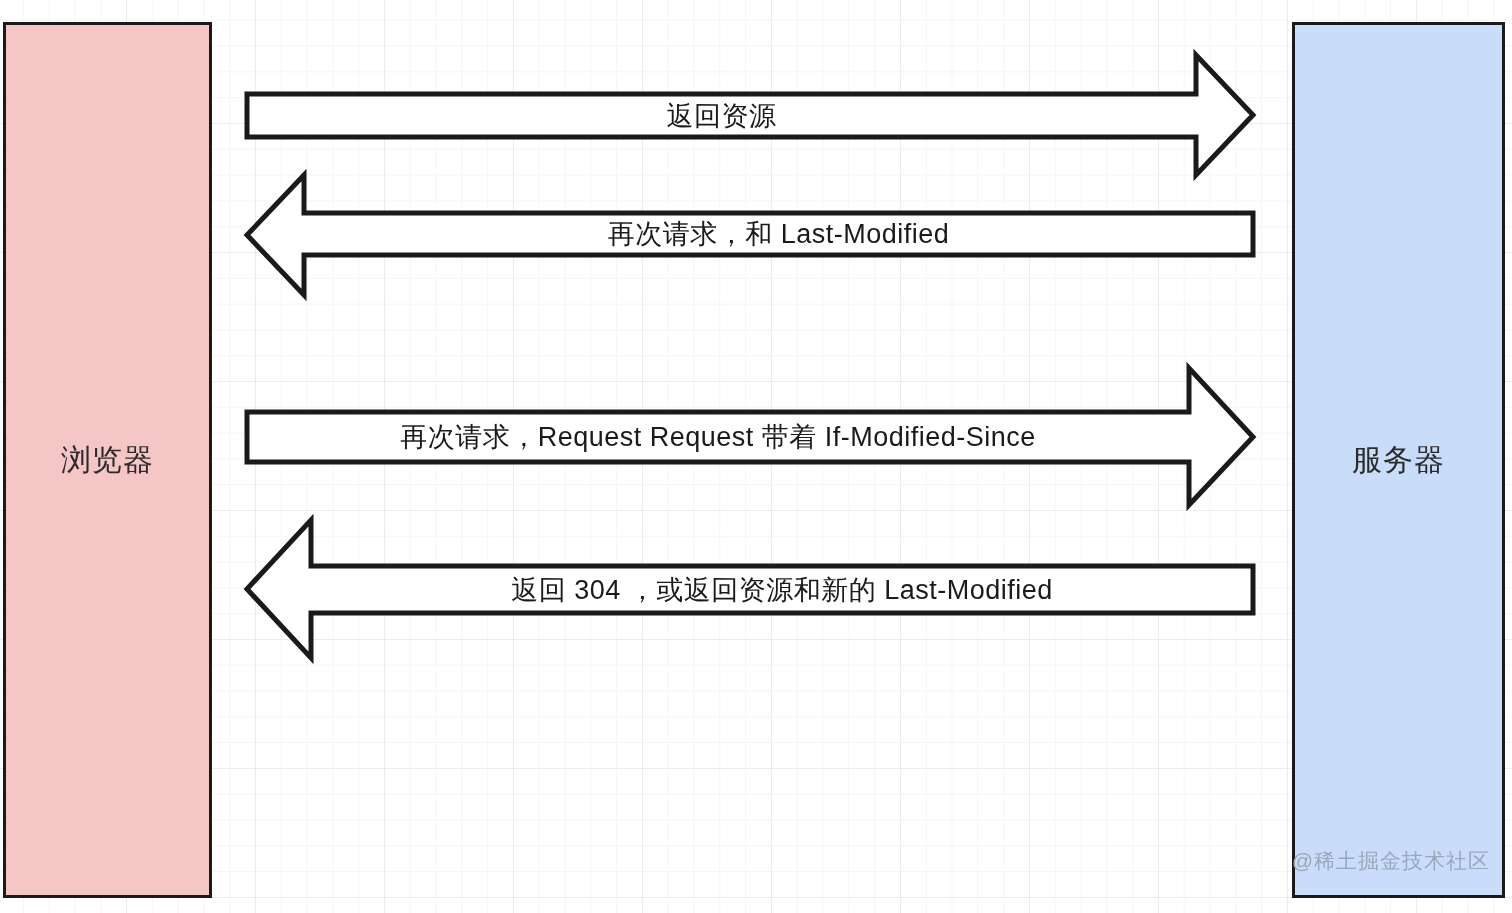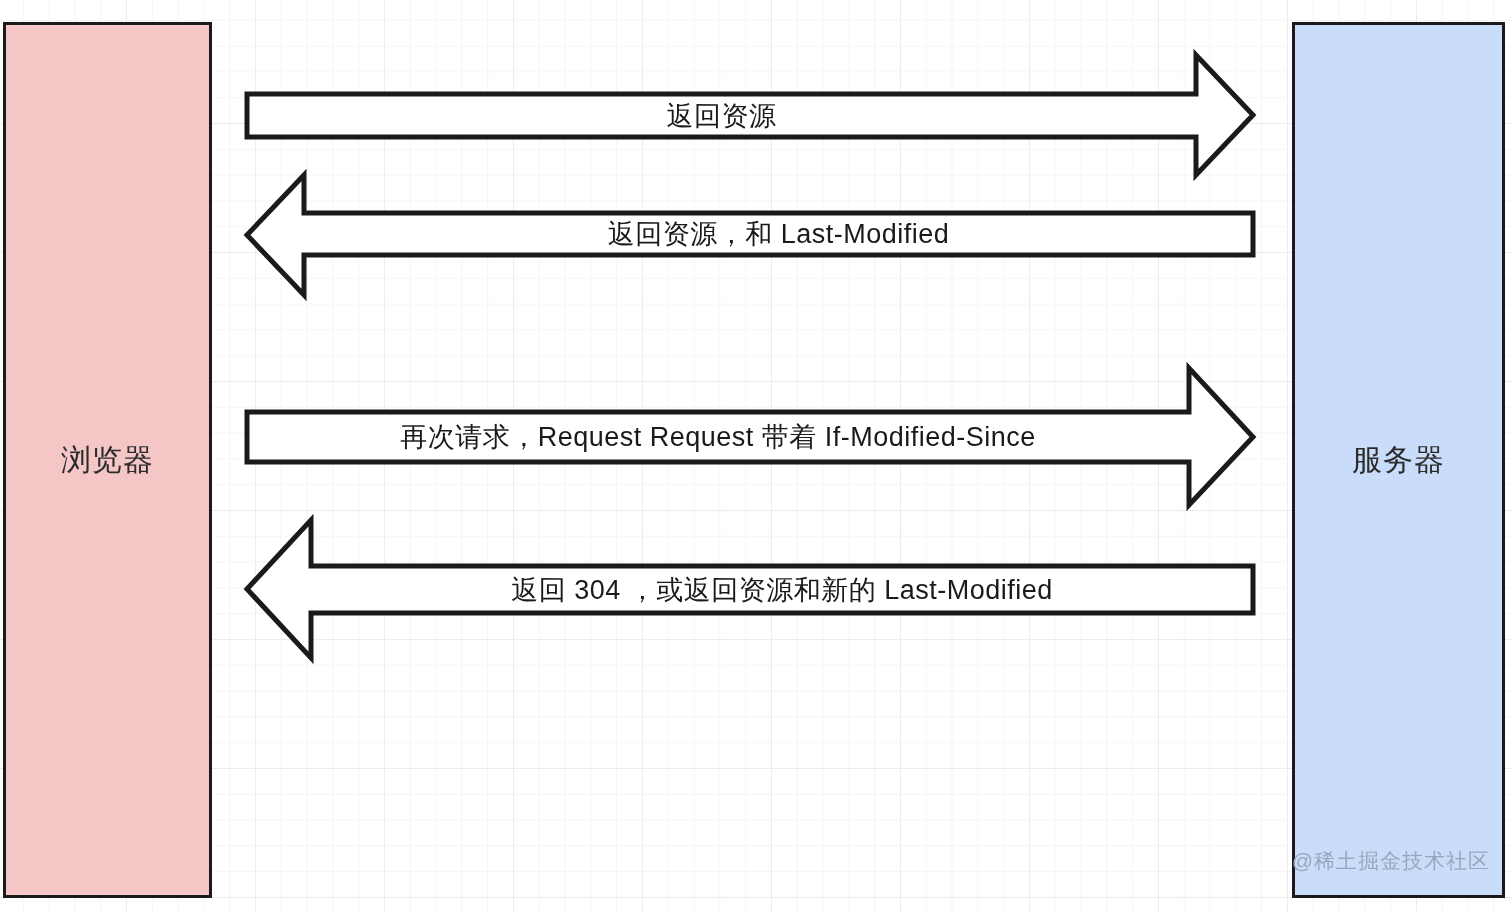--- a/index.html
+++ b/index.html
@@ -111,21 +111,21 @@
 
     <path d="M 1253,213 L 304,213 L 304,175 L 247,235 L 304,295 L 304,255 L 1253,255 Z" fill="#ffffff" stroke="#1a1a1a" stroke-width="5" stroke-linejoin="miter"></path>
 
     <path d="M 247,412 L 1189,412 L 1189,368 L 1253,437 L 1189,505 L 1189,462 L 247,462 Z" fill="#ffffff" stroke="#1a1a1a" stroke-width="5" stroke-linejoin="miter"></path>
 
     <path d="M 1253,566 L 311,566 L 311,520 L 247,589 L 311,658 L 311,613 L 1253,613 Z" fill="#ffffff" stroke="#1a1a1a" stroke-width="5" stroke-linejoin="miter"></path>
   </svg>
 
   <div class="arrow-label" style="left:247px; top:94px; width:949px; height:43px;">返回资源</div>
 
-  <div class="arrow-label" style="left:304px; top:213px; width:949px; height:42px;">返回资源，和 Last-Modified</div>
+  <div class="arrow-label" style="left:304px; top:213px; width:949px; height:42px;">再次请求，和 Last-Modified</div>
 
   <div class="arrow-label" style="left:247px; top:412px; width:942px; height:50px;">再次请求，Request Request 带着 If-Modified-Since</div>
 
   <div class="arrow-label" style="left:311px; top:566px; width:942px; height:47px;">返回 304 ，或返回资源和新的 Last-Modified</div>
 
   <div id="watermark">@稀土掘金技术社区</div>
 
 </div>
 
 </body></html>

